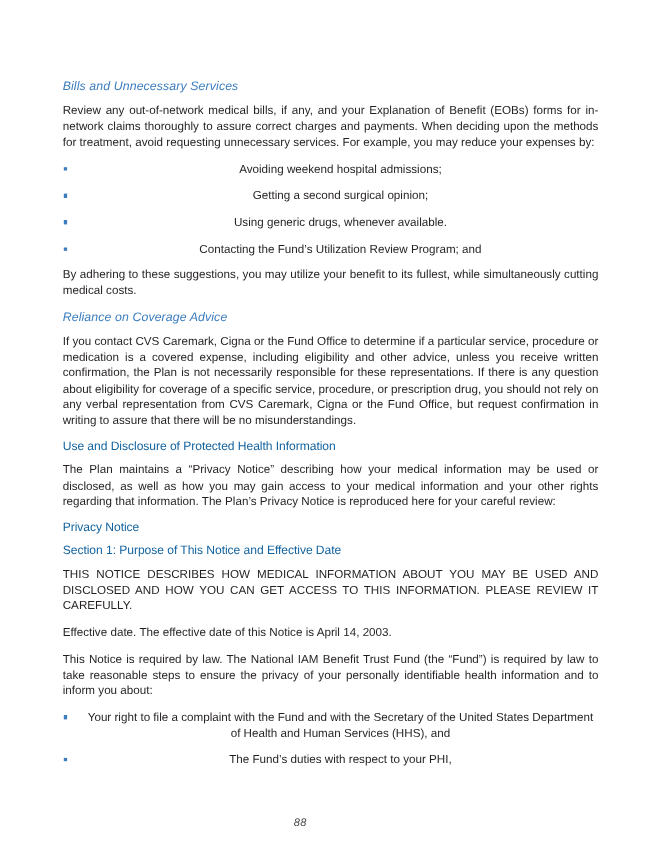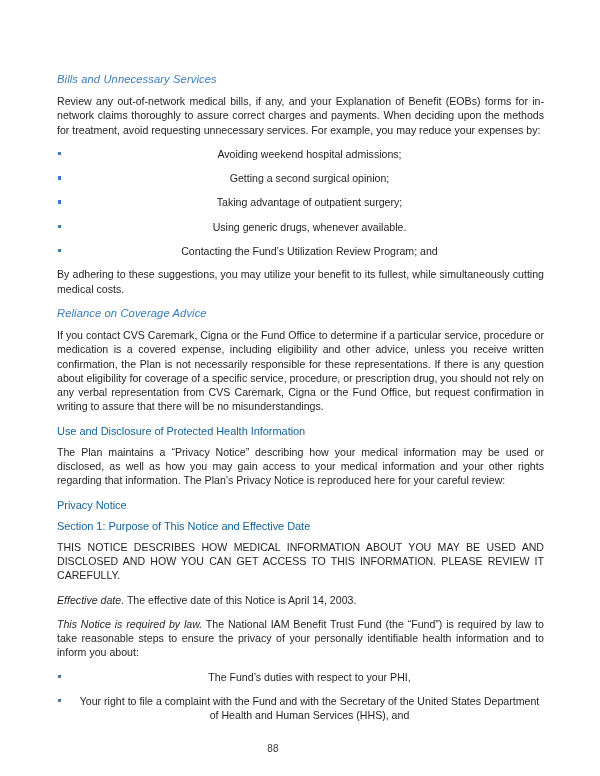--- a/index.html
+++ b/index.html
@@ -49,21 +49,21 @@
   
   p.body {
     margin: 0 0 10px 0;
     font-size: 10.6px;
     line-height: 14.3px;
     text-align: justify;
     text-justify: inter-word;
     color: #231f20;
   }
   p.body:last-child { margin-bottom: 0; }
-  p.body .lead-italic { font-style: italic; }
+  p.body .lead-italic { }
 
   
   ul.bullets {
     list-style: none;
     margin: 0 0 9px 0;
     padding: 0;
   }
   ul.bullets li {
     position: relative;
     padding-left: 18px;
@@ -84,20 +84,21 @@
     display: block;
   }
 
   
   .footer {
     position: absolute;
     left: 0;
     top: 738px;
     width: 546px;
     text-align: center;
+    font-style: italic;
   }
   .footer .pagenum {
     font-size: 10px;
     color: #3f3f3f;
     letter-spacing: 0.3px;
   }
 </style>
 </head>
 <body>
 
@@ -109,24 +110,20 @@
     <p class="body">Review any out-of-network medical bills, if any, and your Explanation of Benefit (EOBs) forms for in-network claims thoroughly to assure correct charges and payments. When deciding upon the methods for treatment, avoid requesting unnecessary services. For example, you may reduce your expenses by:</p>
 
     <ul class="bullets">
       <li>
         <span class="bullet-mark"></span>
         <span>Avoiding weekend hospital admissions;</span>
       </li>
       <li>
         <span class="bullet-mark"></span>
         <span>Getting a second surgical opinion;</span>
-      </li>
-      <li>
-        <span class="bullet-mark"></span>
-        <span>Taking advantage of outpatient surgery;</span>
       </li>
       <li>
         <span class="bullet-mark"></span>
         <span>Using generic drugs, whenever available.</span>
       </li>
       <li>
         <span class="bullet-mark"></span>
         <span>Contacting the Fund’s Utilization Review Program; and</span>
       </li>
     </ul>
@@ -151,25 +148,25 @@
       <span class="lead-italic">Effective date.</span><span> The effective date of this Notice is April 14, 2003.</span>
     </p>
 
     <p class="body">
       <span class="lead-italic">This Notice is required by law.</span><span> The National IAM Benefit Trust Fund (the “Fund”) is required by law to take reasonable steps to ensure the privacy of your personally identifiable health information and to inform you about:</span>
     </p>
 
     <ul class="bullets">
       <li>
         <span class="bullet-mark"></span>
-        <span>The Fund’s duties with respect to your PHI,</span>
+        <span>Your right to file a complaint with the Fund and with the Secretary of the United States Department of Health and Human Services (HHS), and</span>
       </li>
       <li>
         <span class="bullet-mark"></span>
-        <span>Your right to file a complaint with the Fund and with the Secretary of the United States Department of Health and Human Services (HHS), and</span>
+        <span>The Fund’s duties with respect to your PHI,</span>
       </li>
 
     </ul>
 
   </div>
 </div>
 
 <div class="footer">
   <span class="pagenum">88</span>
 </div>

